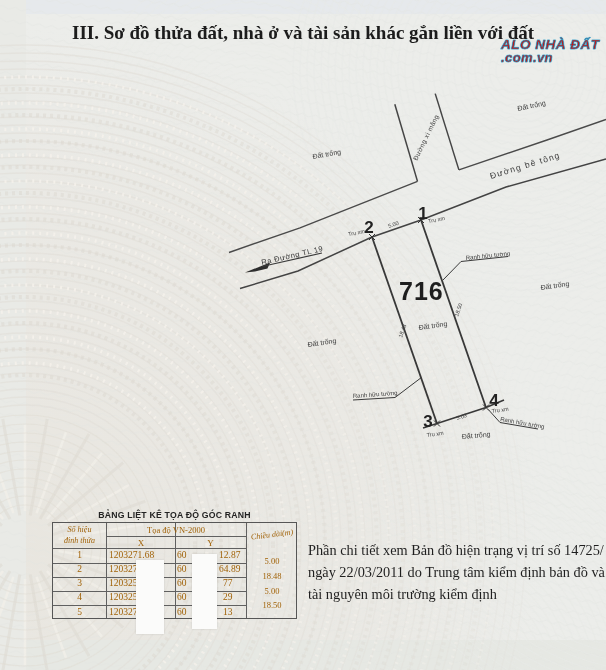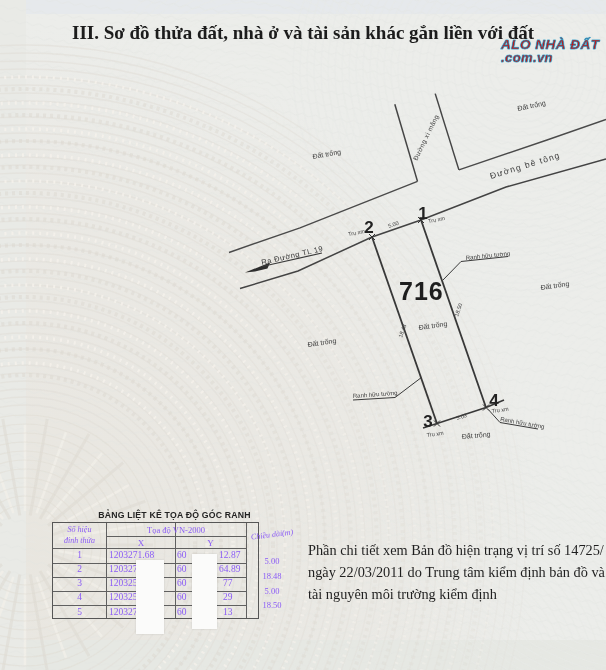--- a/index.html
+++ b/index.html
@@ -377,21 +377,21 @@
 
 <div class="abs" style="left:72px;top:22px;width:480px;font-family:'Liberation Serif',serif;font-weight:bold;font-size:19px;color:#1c1c1c;white-space:nowrap">III. Sơ đồ thửa đất, nhà ở và tài sản khác gắn liền với đất</div>
 
 <div class="abs" style="left:501px;top:38px;width:103px;text-align:left;font-style:italic;font-weight:bold;color:#b91c1c;line-height:13px;-webkit-text-stroke:0.55px #2797c5">
   <div style="font-size:13.5px;letter-spacing:0.5px;text-shadow:0 0 1px #2399c6,0 0 1px #2399c6">ALO NHÀ ĐẤT</div>
   <div style="font-size:13px;letter-spacing:0.4px;text-shadow:0 0 1px #2399c6,0 0 1px #2399c6">.com.vn</div>
 </div>
 
 <div class="abs" style="left:52px;top:510px;width:245px;text-align:center;font-weight:bold;font-size:8.7px;color:#232323;letter-spacing:0.2px">BẢNG LIỆT KÊ TỌA ĐỘ GÓC RANH</div>
 
-<div class="abs" style="left:52px;top:522px;width:207px;height:97px;border:1.6px solid #565656;box-sizing:border-box;font-family:'Liberation Serif',serif;color:#8b5cf6">
+<div class="abs" style="left:52px;top:522px;width:245px;height:97px;border:1.6px solid #565656;box-sizing:border-box;font-family:'Liberation Serif',serif;color:#a16207">
 
   <div class="abs" style="left:53px;top:0;width:1px;height:95px;background:#606060"></div>
   <div class="abs" style="left:121.5px;top:0;width:1px;height:95px;background:#606060"></div>
   <div class="abs" style="left:192.5px;top:0;width:1px;height:95px;background:#606060"></div>
   <div class="abs" style="left:53px;top:12.5px;width:140px;height:1px;background:#606060"></div>
   <div class="abs" style="left:0;top:25.4px;width:193px;height:1px;background:#606060"></div>
   <div class="abs" style="left:0;top:39.6px;width:193px;height:1px;background:#606060"></div>
   <div class="abs" style="left:0;top:53.7px;width:193px;height:1px;background:#606060"></div>
   <div class="abs" style="left:0;top:67.9px;width:193px;height:1px;background:#606060"></div>
   <div class="abs" style="left:0;top:82px;width:193px;height:1px;background:#606060"></div>

